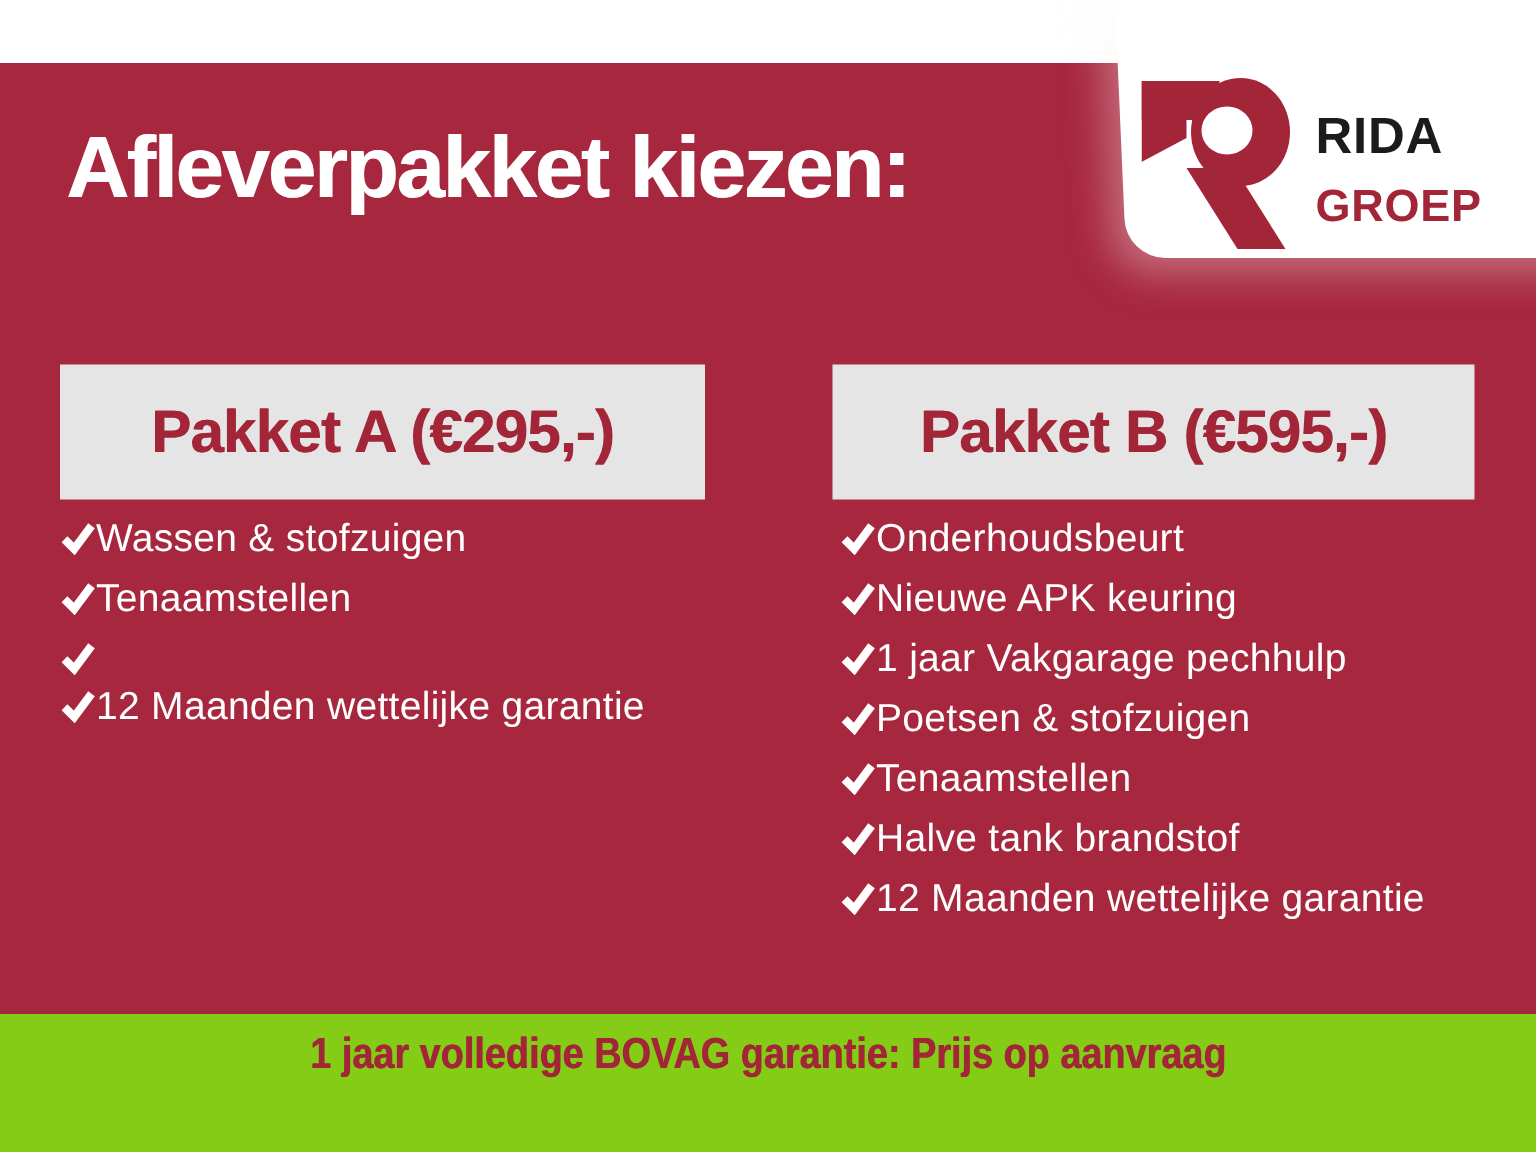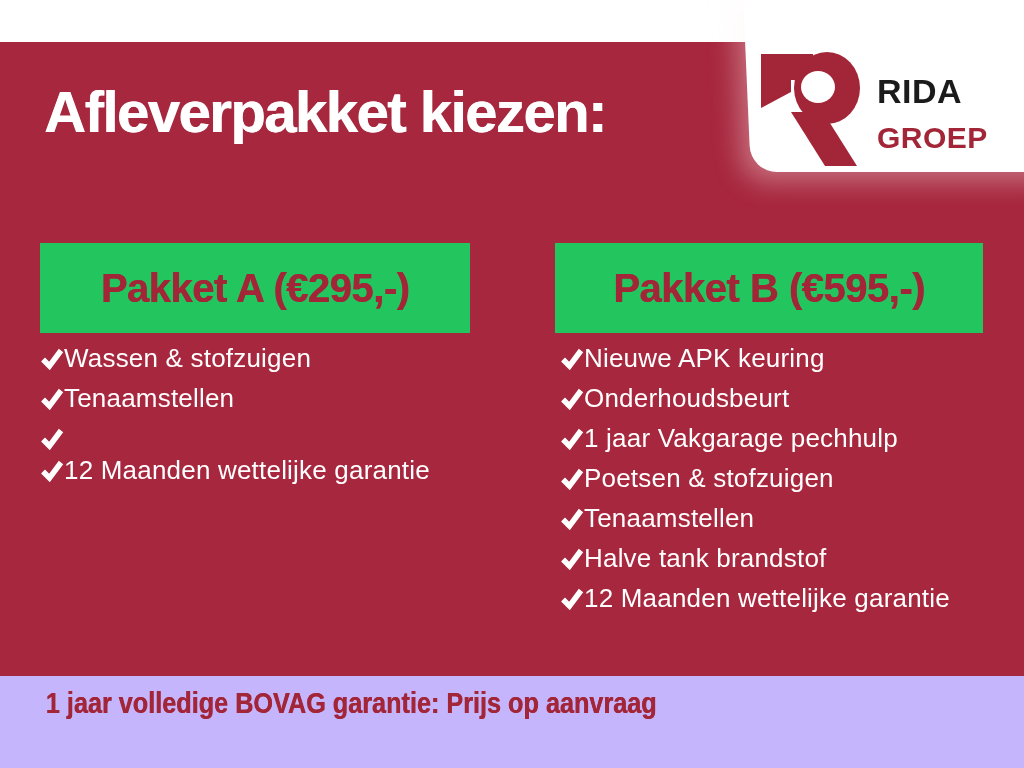--- a/index.html
+++ b/index.html
@@ -63,21 +63,21 @@
     font-weight:800;
     letter-spacing:-1.5px;
     line-height:1.1;
     color:var(--text-light);
     text-shadow:0.6px 0 currentColor;
     white-space:nowrap;
   }
   .pkg-header{
     position:absolute;
     top:243px; height:90px;
-    background:#22c55e;
+    background:#e5e5e5;
     display:flex; align-items:center; justify-content:center;
   }
   .pkg-header.a{left:40px; width:430px;}
   .pkg-header.b{left:555px; width:428px;}
   .pkg-header span{
     font-size:40px;
     font-weight:800;
     letter-spacing:-0.5px;
     color:var(--accent);
     text-shadow:0.5px 0 currentColor;
@@ -101,21 +101,22 @@
   .pkg-item .label{
     font-size:26px;
     line-height:40px;
     letter-spacing:0.2px;
     color:var(--text-light);
   }
   .footer-bar{
     position:absolute;
     left:0; top:676px;
     width:1024px; height:92px;
-    background:#c4b5fd;
+    background:#84cc16;
+    text-align:center;
   }
   .footer-bar span{
     display:inline-block;
     margin-top:11px;
     font-size:29px;
     font-weight:800;
     color:var(--accent);
     text-shadow:0.5px 0 currentColor;
     transform:scaleX(0.87);
     transform-origin:center;
@@ -182,28 +183,28 @@
       <span class="label">12 Maanden wettelijke garantie</span>
     </div>
   </div>
 
 <div class="pkg-list b">
 
     <div class="pkg-item">
       <svg viewBox="0 0 24 24" aria-hidden="true">
         <polyline points="3,13.5 9.5,20 21,4.5" fill="none" stroke="#FFFFFF" stroke-width="5.5" stroke-linecap="butt" stroke-linejoin="miter"></polyline>
       </svg>
+      <span class="label">Onderhoudsbeurt</span>
+    </div>
+
+    <div class="pkg-item">
+      <svg viewBox="0 0 24 24" aria-hidden="true">
+        <polyline points="3,13.5 9.5,20 21,4.5" fill="none" stroke="#FFFFFF" stroke-width="5.5" stroke-linecap="butt" stroke-linejoin="miter"></polyline>
+      </svg>
       <span class="label">Nieuwe APK keuring</span>
-    </div>
-
-    <div class="pkg-item">
-      <svg viewBox="0 0 24 24" aria-hidden="true">
-        <polyline points="3,13.5 9.5,20 21,4.5" fill="none" stroke="#FFFFFF" stroke-width="5.5" stroke-linecap="butt" stroke-linejoin="miter"></polyline>
-      </svg>
-      <span class="label">Onderhoudsbeurt</span>
     </div>
 
     <div class="pkg-item">
       <svg viewBox="0 0 24 24" aria-hidden="true">
         <polyline points="3,13.5 9.5,20 21,4.5" fill="none" stroke="#FFFFFF" stroke-width="5.5" stroke-linecap="butt" stroke-linejoin="miter"></polyline>
       </svg>
       <span class="label">1 jaar Vakgarage pechhulp</span>
     </div>
 
     <div class="pkg-item">

